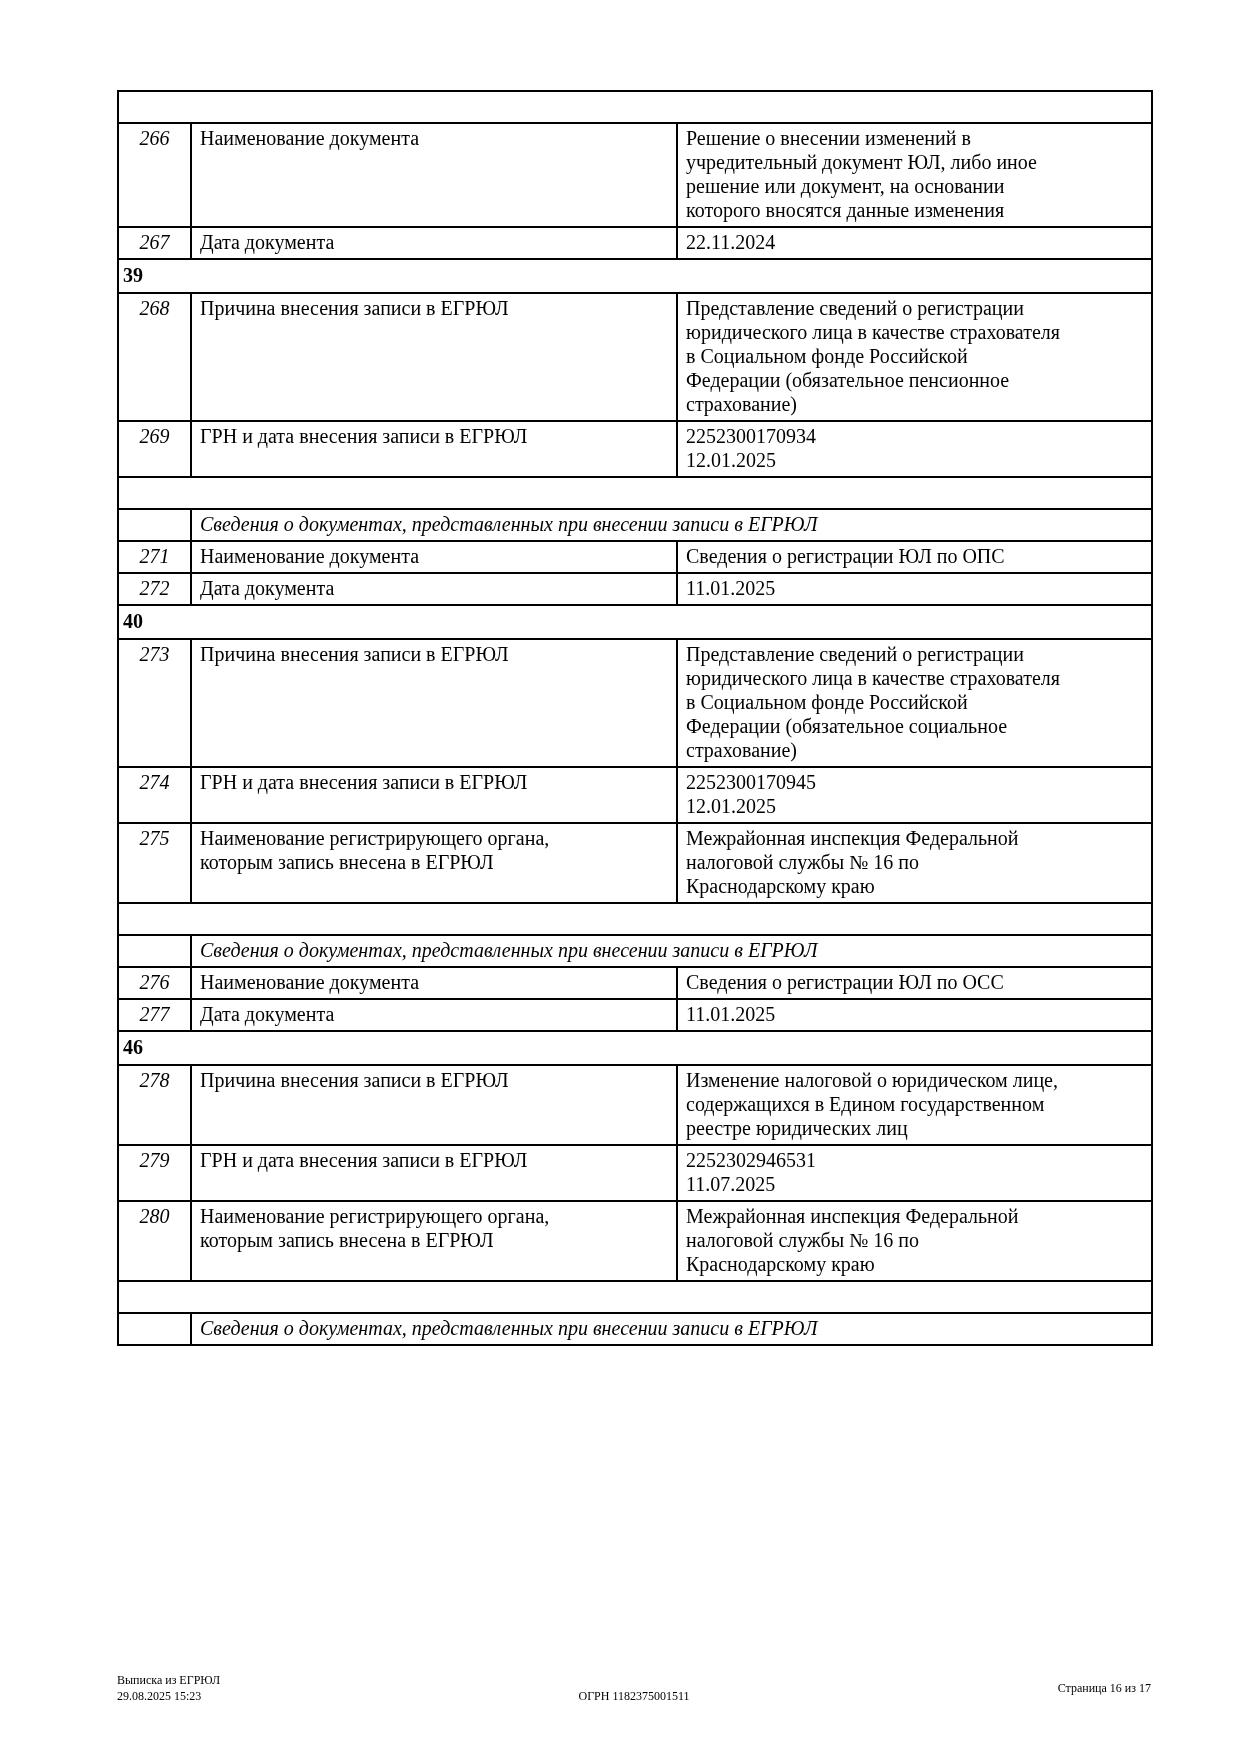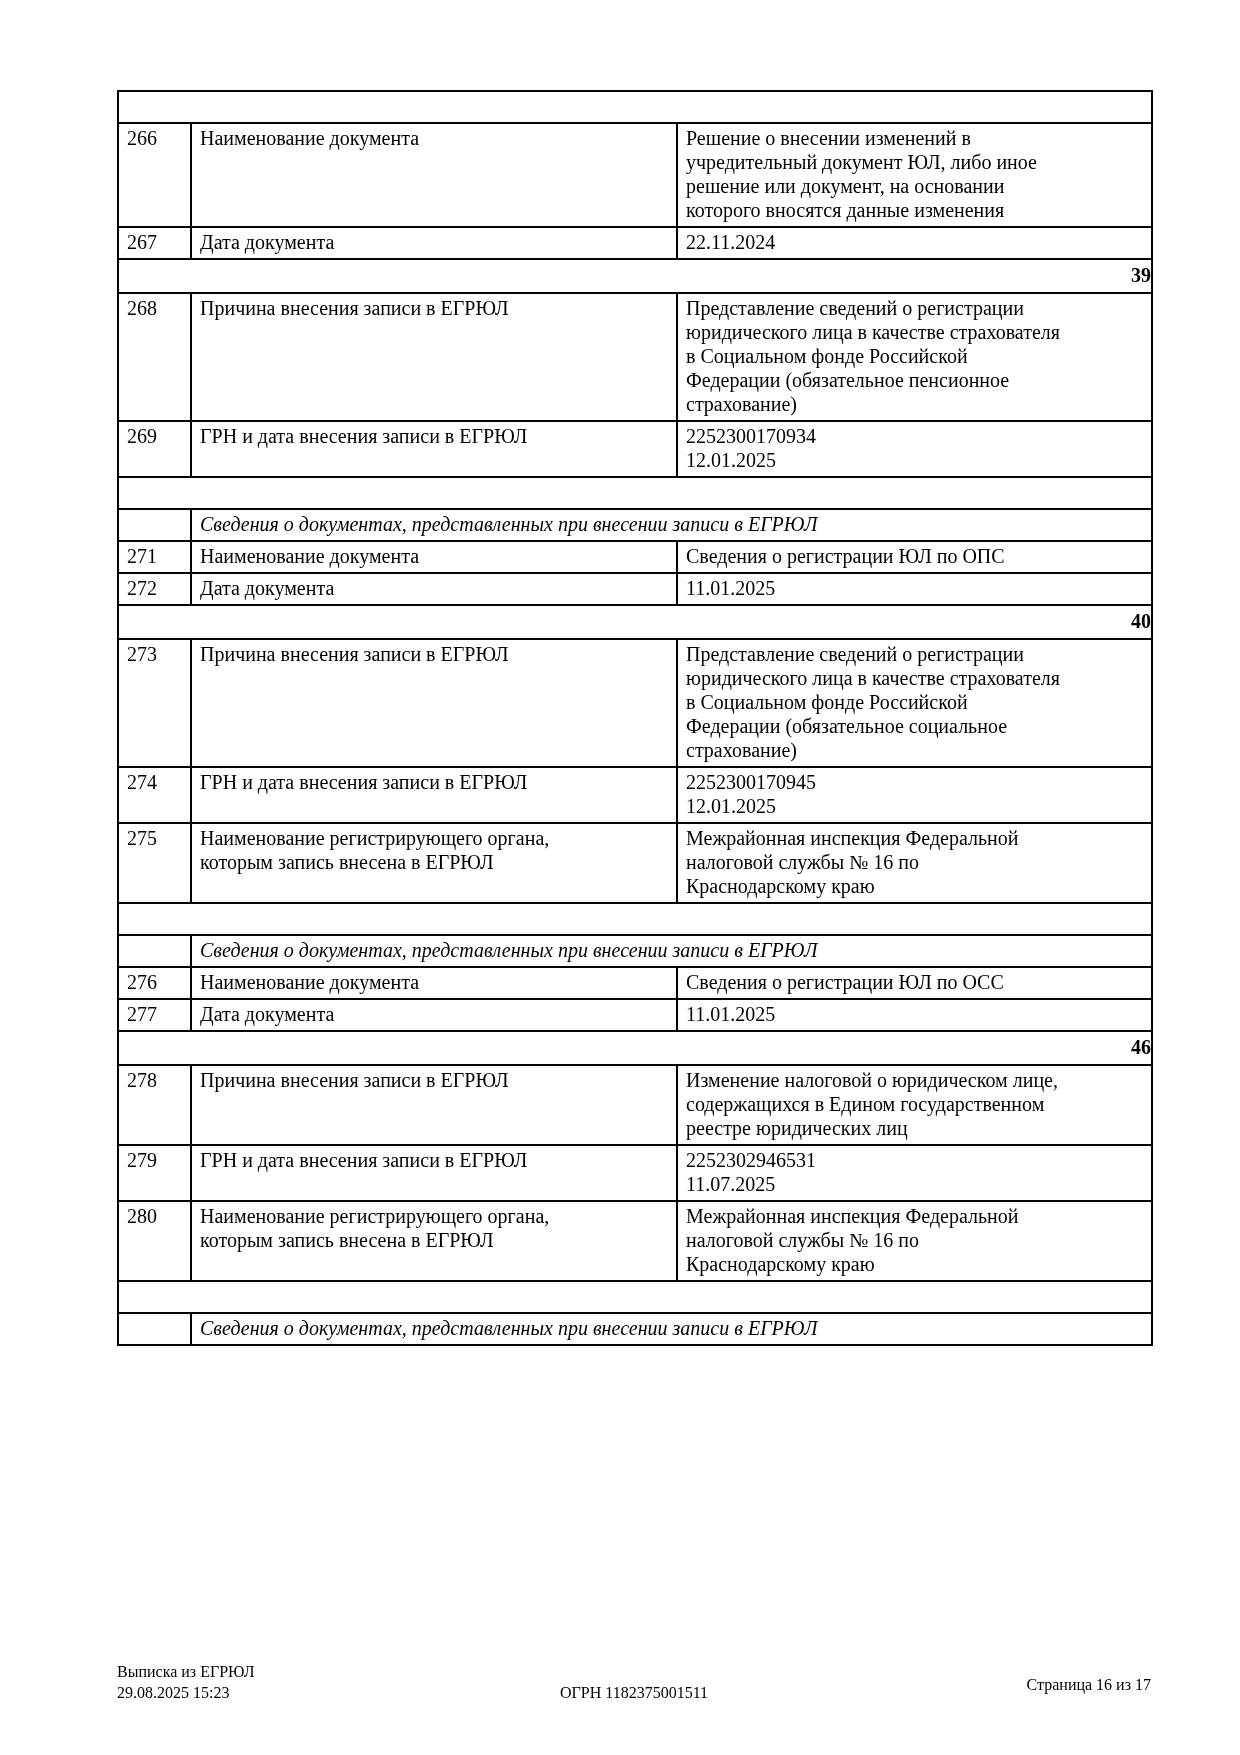--- a/index.html
+++ b/index.html
@@ -25,43 +25,45 @@
     font-size: 20px;
     line-height: 1.2;
   }
   table.doc-table td {
     border: 2px solid #000000;
     vertical-align: top;
     padding: 2px 8px 4px 8px;
     overflow: hidden;
   }
   td.c-num {
+    text-align: center;
     padding-left: 2px;
     padding-right: 2px;
+    font-style: italic;
   }
   tr.spacer td {
     height: 30px;
     padding: 0;
   }
   tr.section td {
-    text-align: right;
+    text-align: left;
     font-weight: bold;
-    padding: 3px 0 5px 12px;
+    padding: 3px 0 5px 4px;
   }
   td.c-dochdr {
     padding-left: 8px;
     font-style: italic;
   }
   .page-footer {
     position: absolute;
     left: 117px;
     top: 1662px;
     width: 1034px;
     height: 42px;
-    font-size: 16px;
+    font-size: 12px;
     line-height: 1.35;
   }
   .footer-left {
     position: absolute;
     left: 0;
     bottom: 0;
   }
   .footer-center {
     position: absolute;
     left: 50%;

